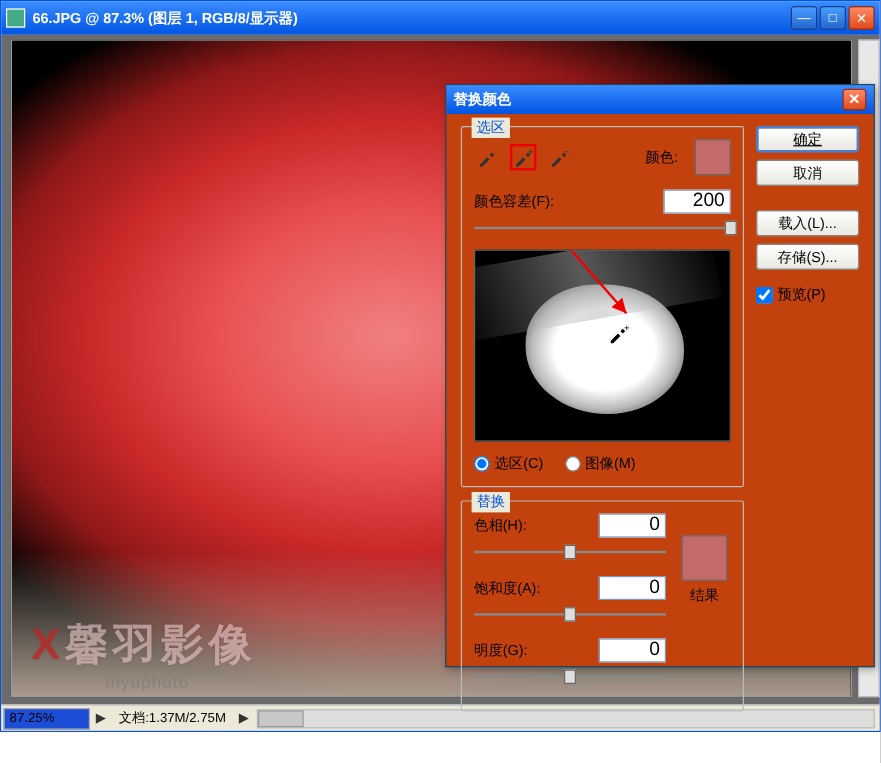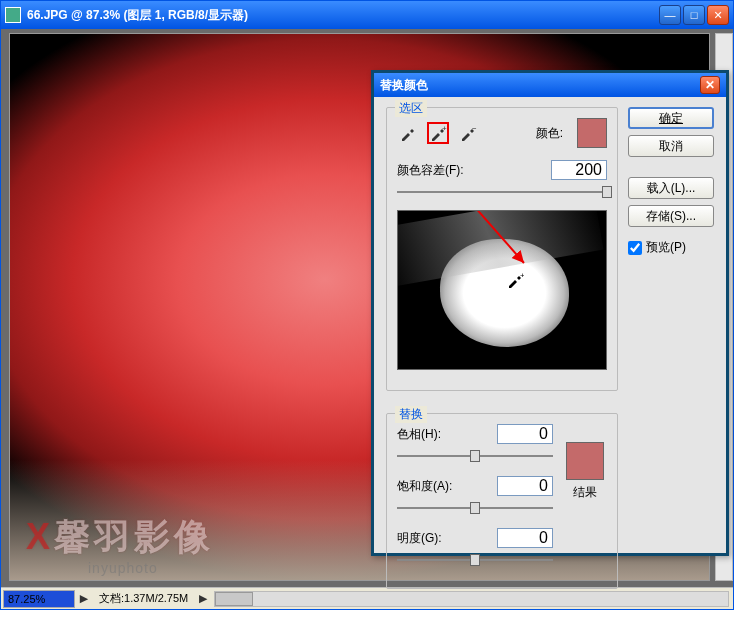--- a/index.html
+++ b/index.html
@@ -24,34 +24,34 @@
 
 .main-scrollbar-v { position: absolute; right: 0; top: 4px; width: 18px; height: 548px; background: #e8e8e8; border: 1px solid #bbb; }
 .main-statusbar { position: absolute; left: 0; bottom: 0; width: 100%; height: 22px; background: #ece9d8; border-top: 1px solid #bbb; display: flex; align-items: center; font-size: 11px; }
 .main-statusbar .zoom-box { width: 72px; border: 1px solid #aaa; padding: 2px 4px; background: #1d4ed8; margin: 0 2px; }
 .main-statusbar .arrow { width: 14px; text-align: center; color: #333; }
 .main-statusbar .doc-info { padding: 0 8px; }
 .main-statusbar .scroll-h { flex:1; height: 16px; background: #ddd; border: 1px solid #bbb; margin: 0 4px; position: relative; }
 .main-statusbar .scroll-h .thumb { position:absolute; left:0; top:0; width:38px; height:100%; background:#c8c8c8; border:1px solid #999;}
 
 
-.dialog { position: absolute; top: 70px; left: 371px; width: 358px; height: 486px; background: #e5e5e5; border: 3px solid #0c4a6e; box-shadow: 2px 2px 6px rgba(0,0,0,0.3); }
+.dialog { position: absolute; top: 70px; left: 371px; width: 358px; height: 486px; background: #c2410c; border: 1px solid #0c4a6e; box-shadow: 2px 2px 6px rgba(0,0,0,0.3); }
 .dlg-titlebar { height: 24px; background: linear-gradient(#3a8cff,#0054e3); display: flex; align-items: center; padding: 0 6px; color: #fff; font-size: 12px; font-weight: bold; }
 .dlg-titlebar .title { flex: 1; }
 .dlg-close { width: 20px; height: 18px; background: linear-gradient(#ff8a66,#e04a1a); border: 1px solid #a02a0a; border-radius: 3px; display:flex; align-items:center; justify-content:center; color:#fff; font-size:12px; cursor:pointer;}
 
 .dlg-body { padding: 10px 12px; font-size: 12px; display: flex; gap: 10px; height: calc(100% - 24px);}
 .dlg-left { flex: 1; }
 .dlg-right { width: 86px; display: flex; flex-direction: column; gap: 6px; align-items: stretch; }
 .dlg-btn { height: 22px; background: linear-gradient(#fff,#e8e8e0); border: 1px solid #888; border-radius: 3px; font-size: 12px; cursor: pointer; }
 .dlg-btn.primary { border: 2px solid #4a80d0; text-decoration: underline; }
 .preview-check { display: flex; align-items: center; gap: 4px; margin-top: 6px; font-size: 12px; }
 .preview-check input { width: 14px; height: 14px; }
 
-.fieldset { border: 1px solid #bbb; border-radius: 2px; padding: 10px; margin-bottom: 22px; position: relative; }
+.fieldset { border: 1px solid #bbb; border-radius: 2px; padding: 10px; margin-bottom: 11px; position: relative; }
 .fieldset .legend { position: absolute; top: -8px; left: 8px; background: #ece9d8; padding: 0 4px; color: #0054e3; font-size: 12px; }
 
 
 .eyedropper-row { display: flex; align-items: center; gap: 8px; margin-bottom: 12px; }
 .eyedropper { width: 22px; height: 22px; display:flex; align-items:center; justify-content:center; cursor:pointer; }
 .eyedropper.selected { border: 2px solid #e00; }
 .color-label { margin-left: auto; margin-right: 6px; }
 .color-swatch { width: 30px; height: 30px; border: 1px solid #666; cursor:pointer; }
 .fuzz-row { display:flex; align-items:center; gap: 6px; margin-bottom: 4px;}
 .fuzz-row .label { flex:1; }
@@ -169,20 +169,30 @@
           <svg class="red-arrow" style="left:30px; top:-52px;" width="110" height="120">
             <defs>
                 <marker id="ah" markerWidth="8" markerHeight="8" refX="6" refY="3" orient="auto">
                   <path d="M0 0L6 3L0 6z" fill="#e00"></path>
                 </marker>
               </defs>
             <line x1="10" y1="6" x2="96" y2="104" stroke="#e00" stroke-width="2" marker-end="url(#ah)"></line>
           </svg>
         </div>
 
+        <div class="radio-row">
+          <label>
+            <input type="radio" name="prev" checked="" style="">
+            <span>选区(C)</span>
+          </label>
+          <label>
+            <input type="radio" name="prev" style="">
+            <span>图像(M)</span>
+          </label>
+        </div>
       </div>
 
       <div class="fieldset">
         <div class="legend">替换</div>
         <div class="replace-grid">
           <div class="replace-sliders">
             <div class="rs-row">
               <span class="label">色相(H):</span>
               <span style="flex:1"></span>
               <input class="num-input" value="0" style="">

